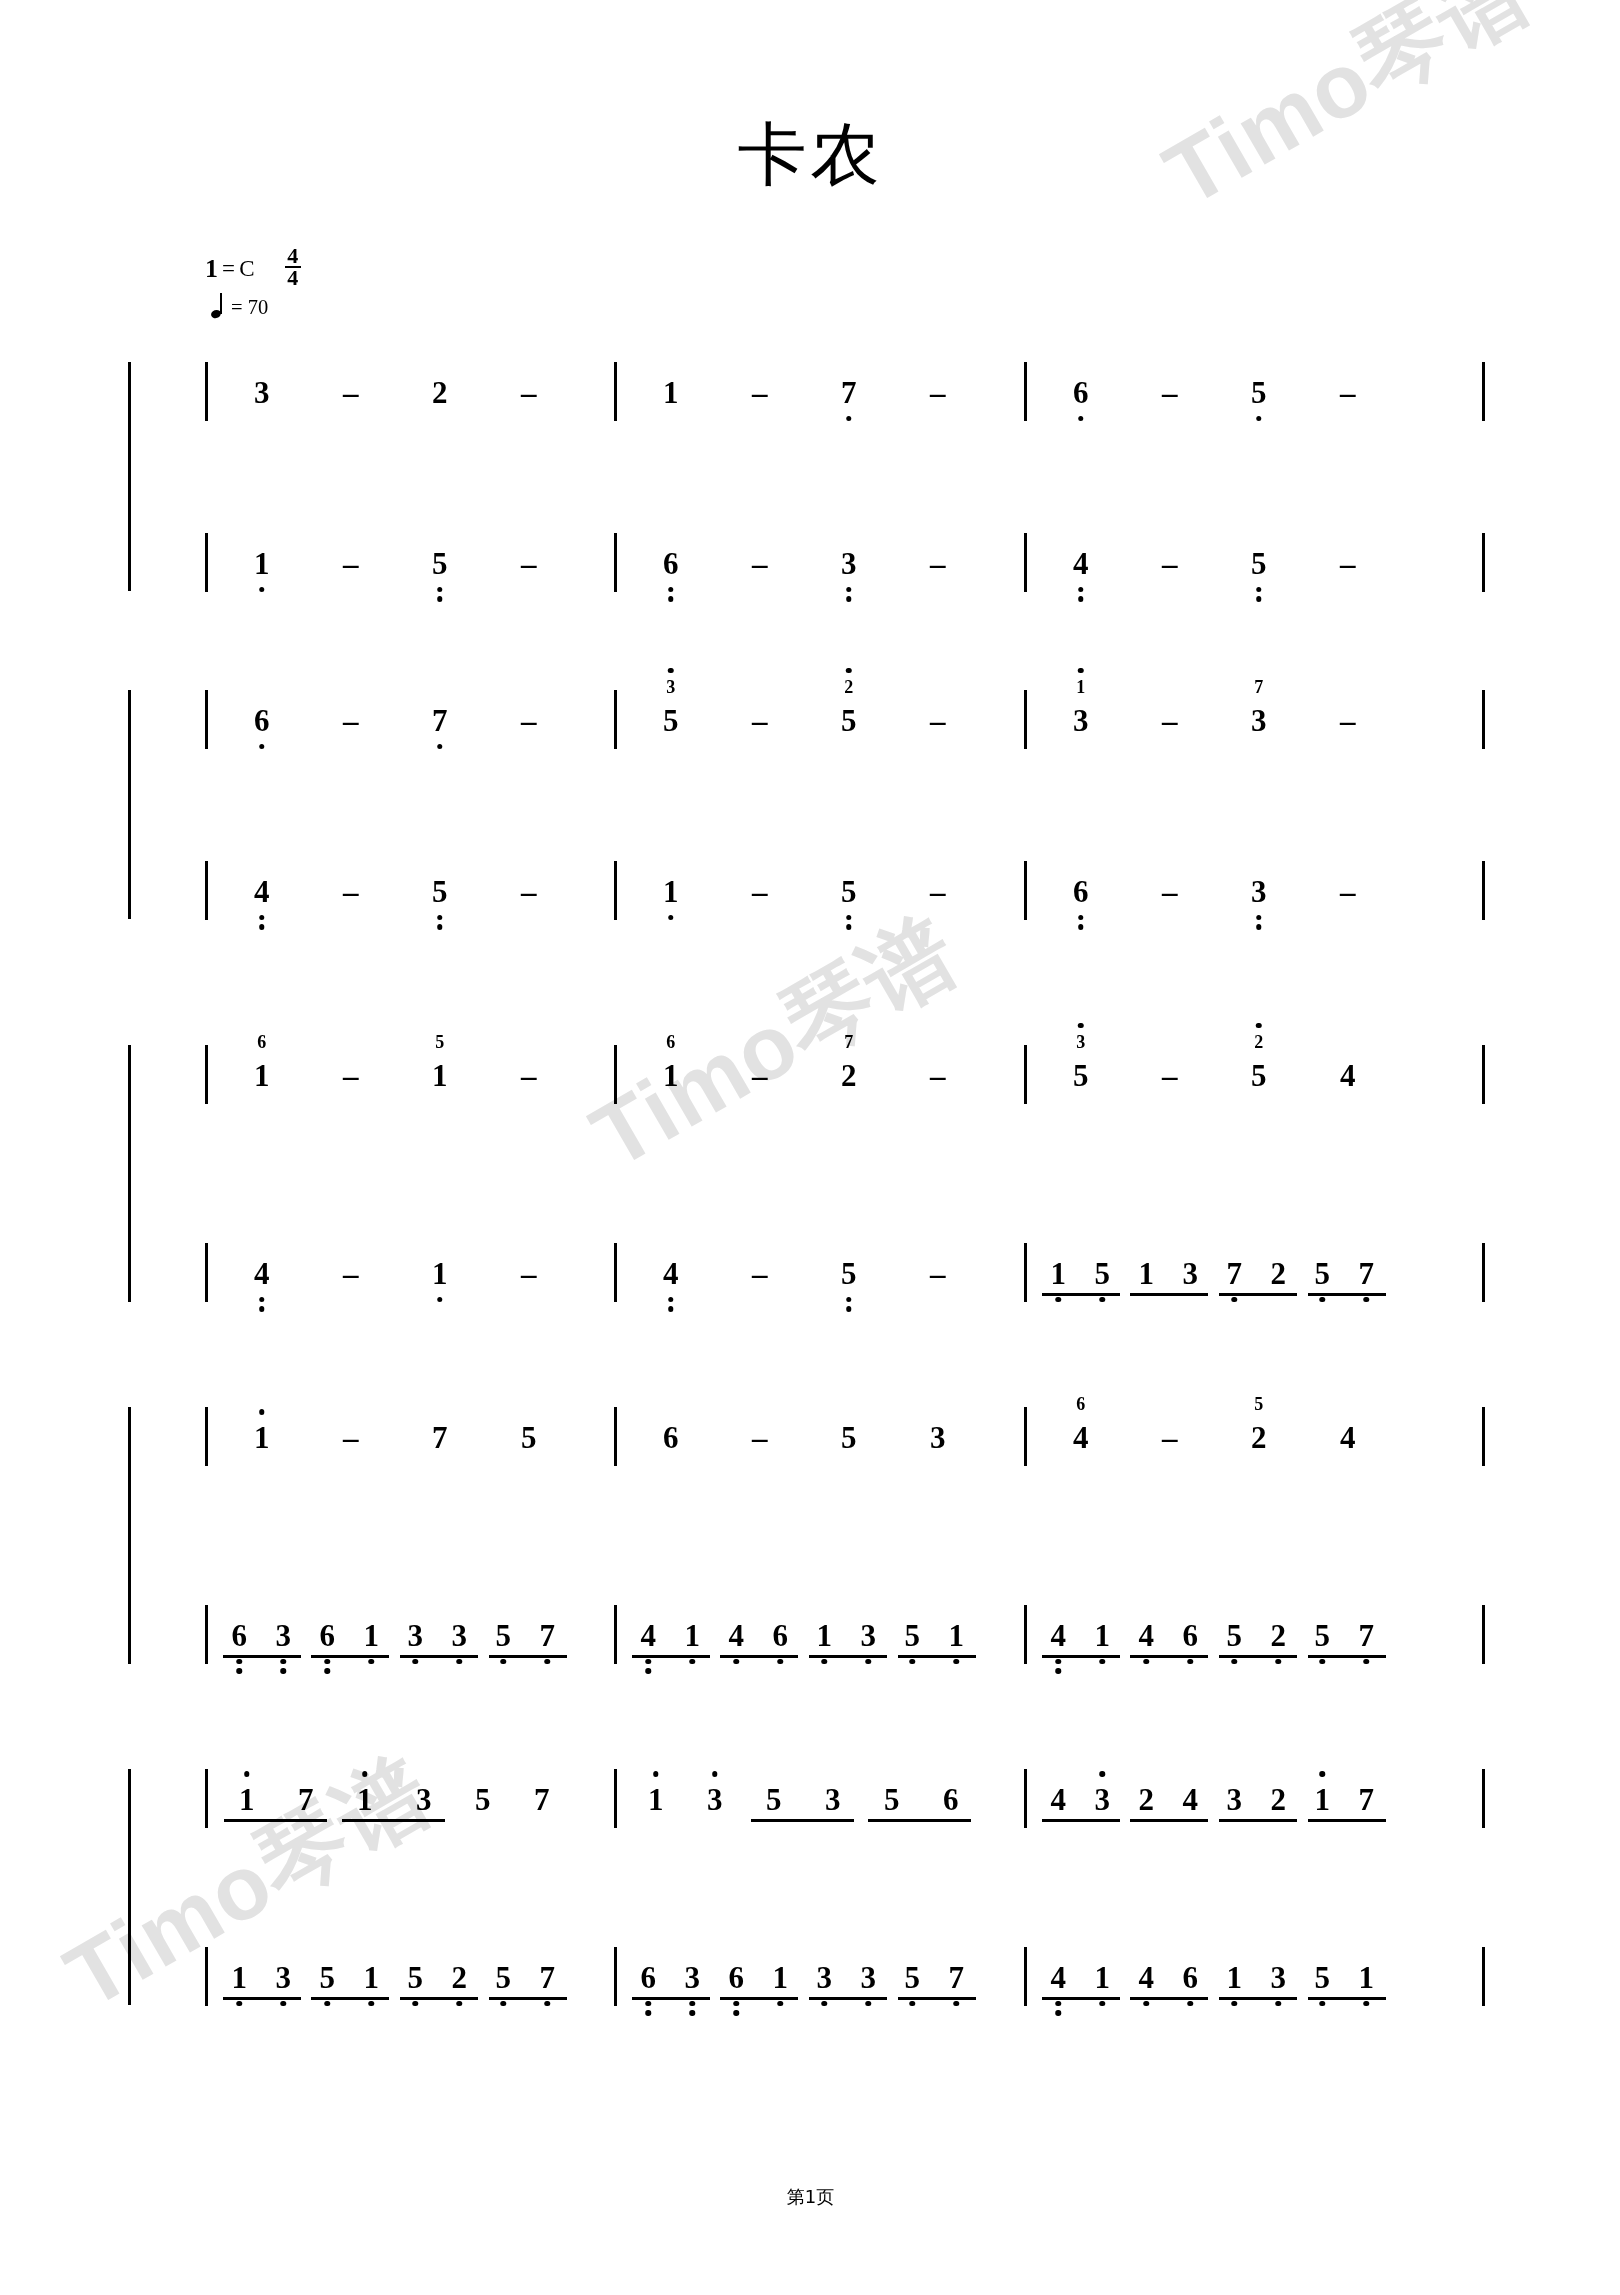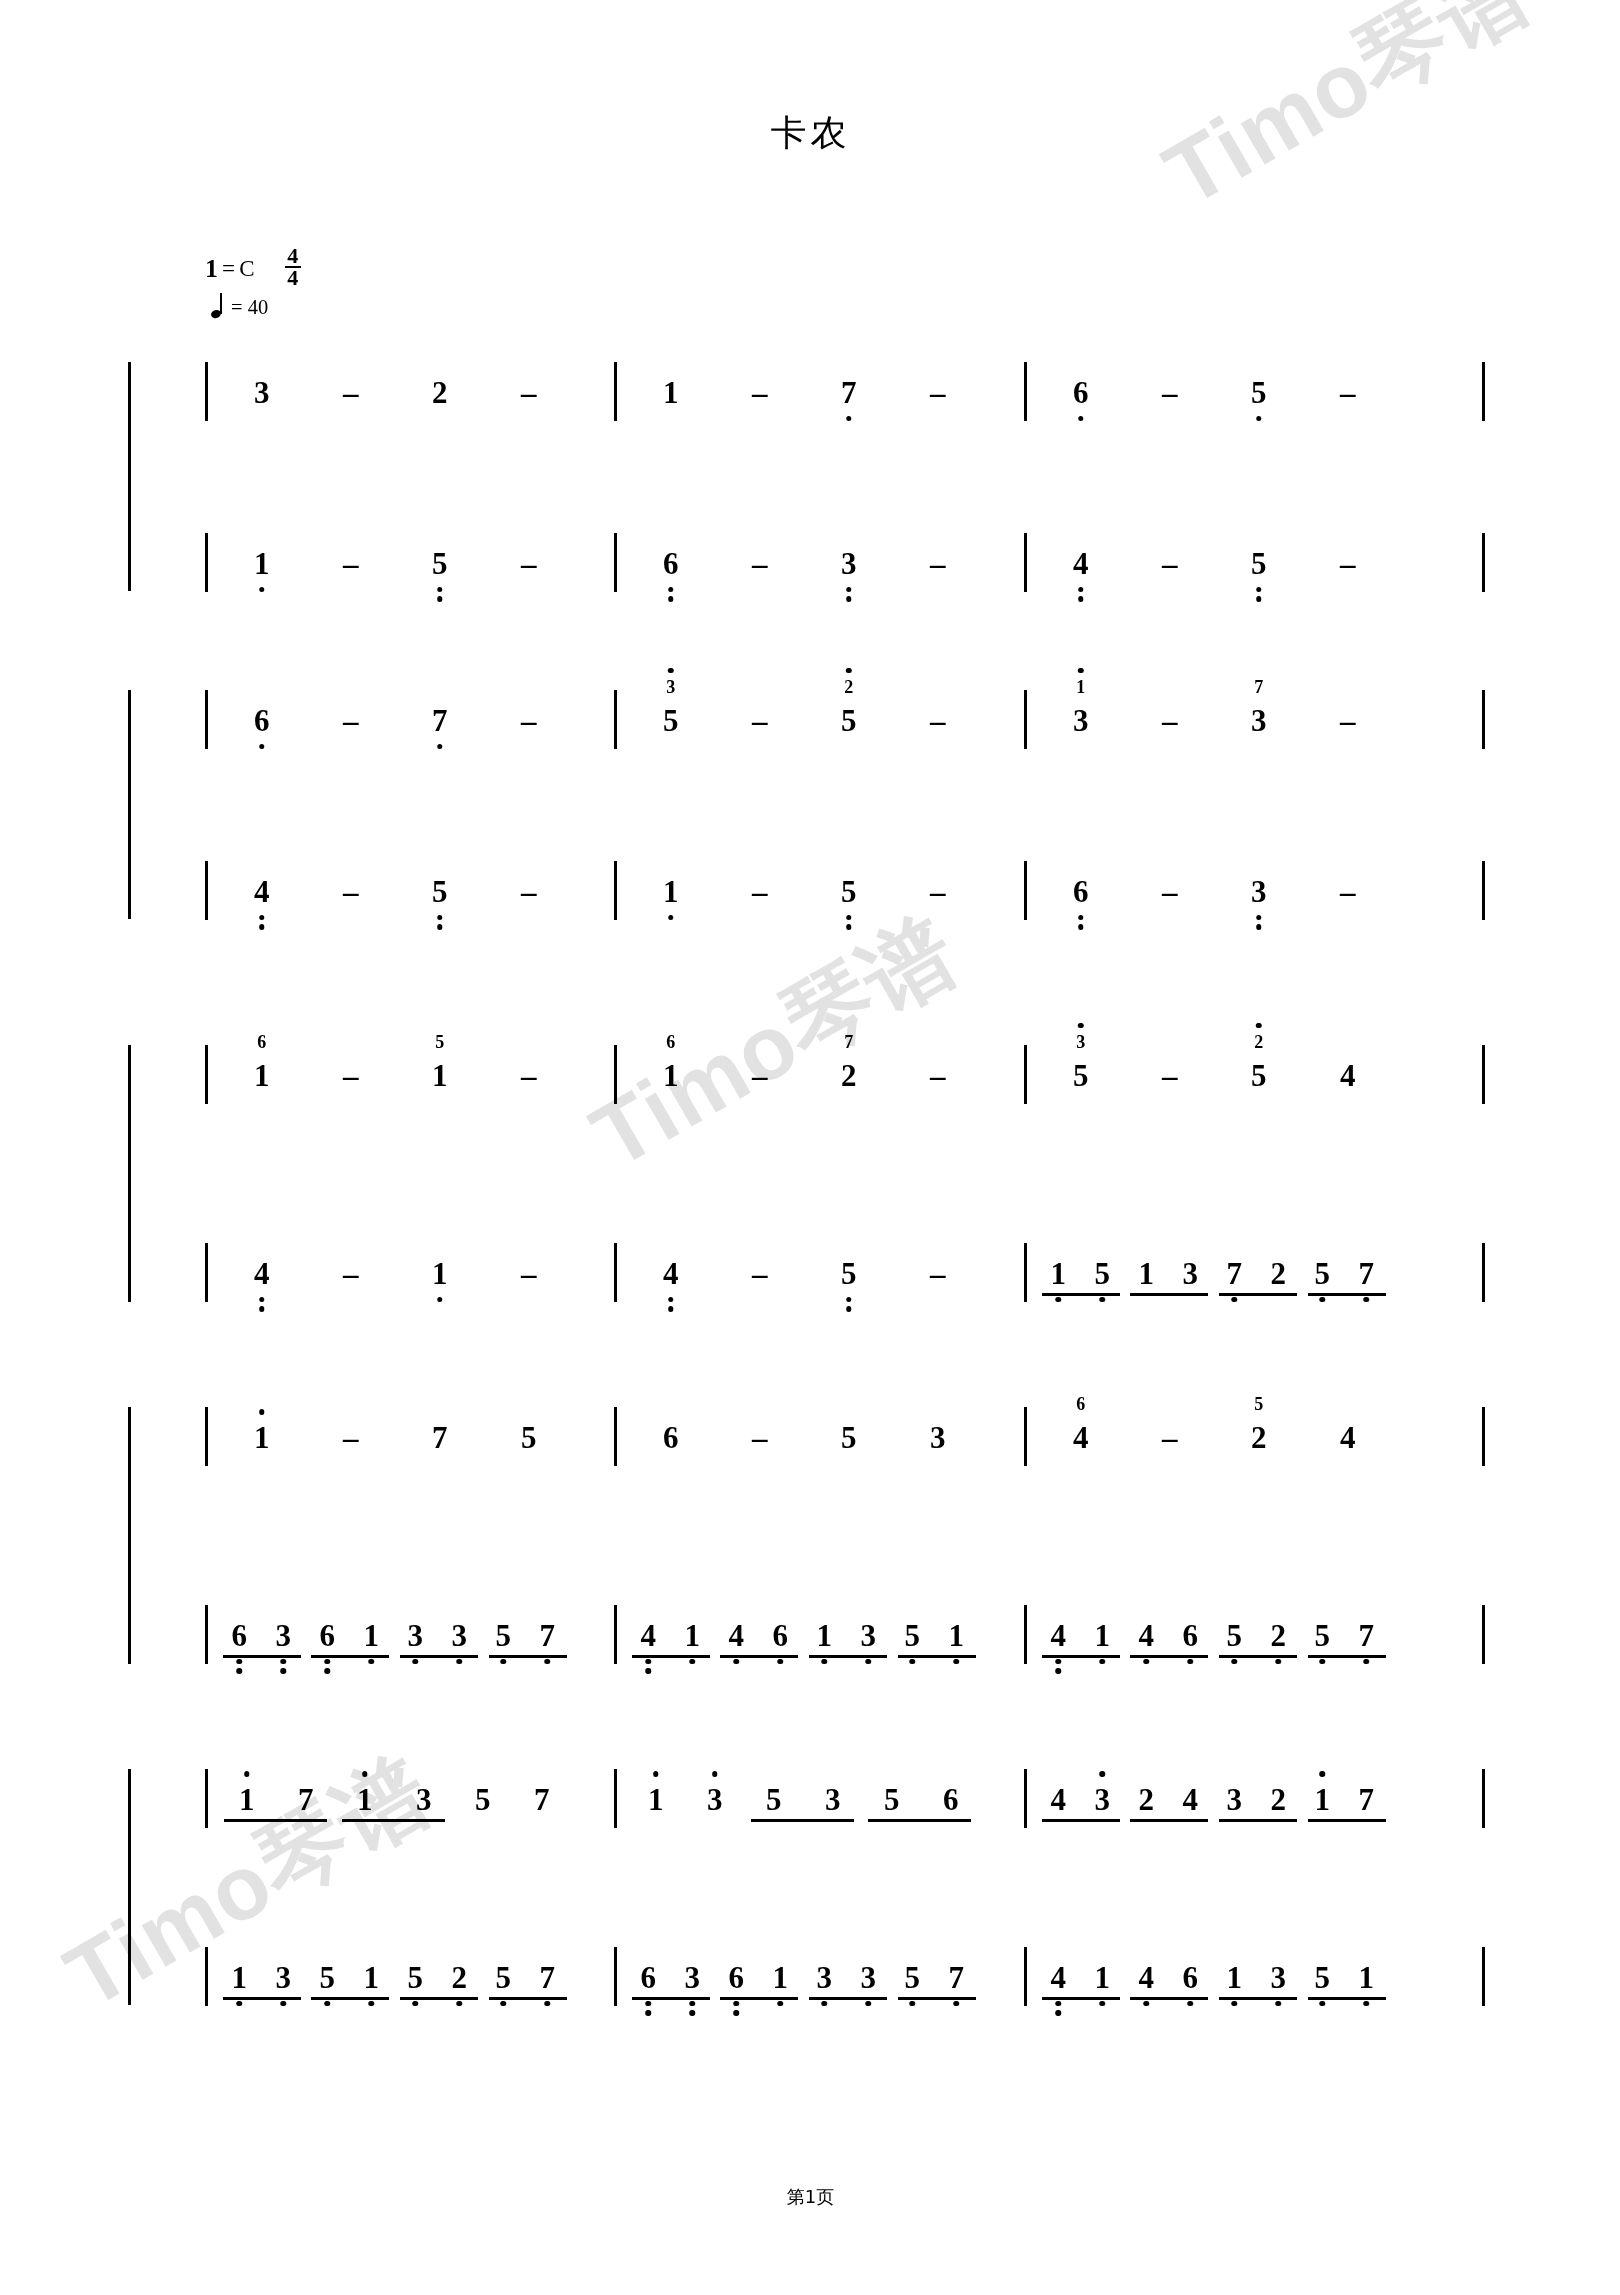--- a/index.html
+++ b/index.html
@@ -31,21 +31,21 @@
   .wm2 { top: 983px; left: 574px;  font-size: 90px; transform: rotate(-30deg); }
   .wm3 { top: 1823px; left: 48px;   font-size: 90px; transform: rotate(-30deg); }
 
   
   .title {
     position: absolute;
     top: 109px;
     left: 0;
     width: 100%;
     text-align: center;
-    font-size: 36px;
+    font-size: 69px;
     font-family: "DejaVu Serif", serif;
     letter-spacing: 4.1px;
   }
 
   
   .hdr {
     position: absolute;
     left: 205px;
     top: 253px;
     font-size: 23px;
@@ -211,21 +211,21 @@
     <span class="key-num">1</span>
     <span class="key-eq">=</span>
     <span class="key-letter">C</span>
     <span class="meter">
       <span class="top">4</span>
       <span class="bot">4</span>
     </span>
   </div>
   <div class="tempo">
     <span class="note"></span>
-    <span>= 40</span>
+    <span>= 70</span>
   </div>
 </div>
 
 <div id="score">
     <div class="system" style="top: 341px;">
       <div class="bracket" style="top: 20.5px; height: 229px; left: 128px;"></div>
       <div class="sysline" style="position: absolute; left: 0px; top: 0px; width: 1621px;">
         <div class="measure" style="left: 205px; width: 382px;">
           <span class="barline" style="left: 0px;"></span>
           <div style="display: flex; align-items: center; margin-left: 12.3px; height: 102px;">

